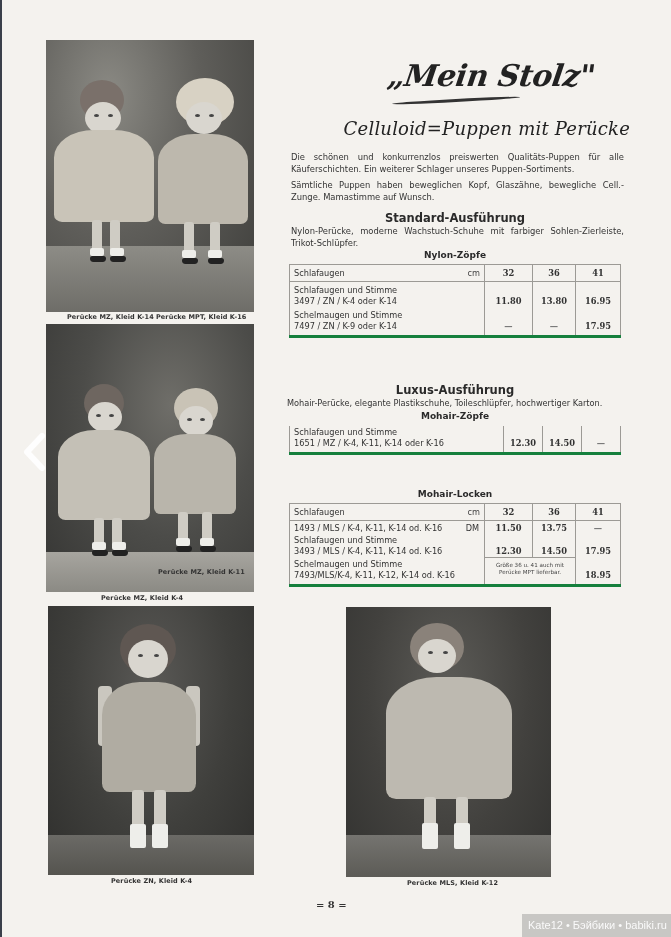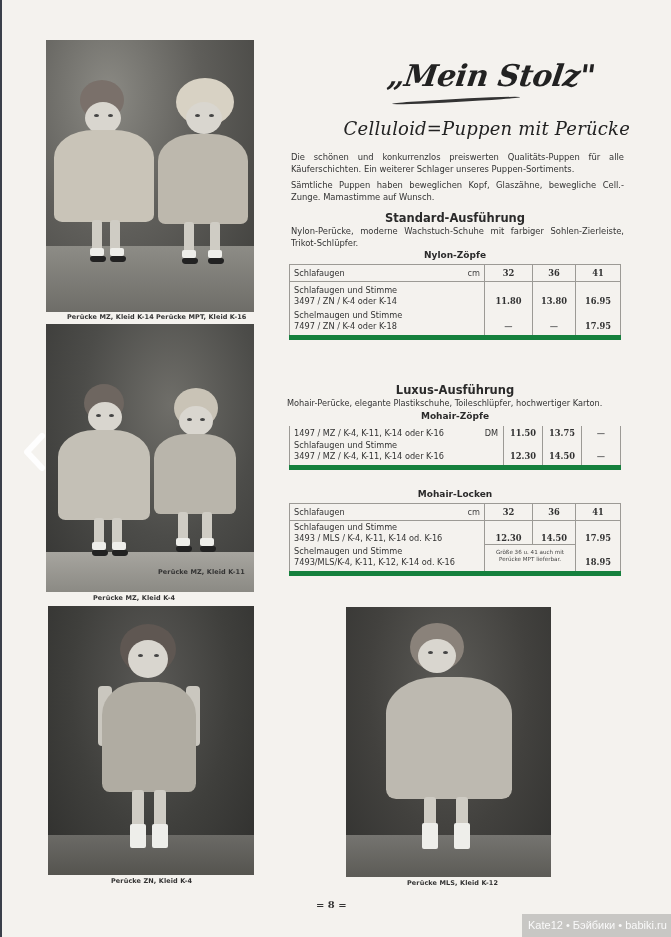--- a/index.html
+++ b/index.html
@@ -24,21 +24,21 @@
   .brand{position:absolute;left:388px;top:58px;font-family:"DejaVu Serif",serif;font-style:italic;font-weight:bold;font-size:30px;color:#222;letter-spacing:-0.5px;transform:skewX(-8deg);}
   .brand-underline{position:absolute;left:392px;top:99px;width:128px;height:3px;background:#333;border-radius:50%;transform:rotate(-3deg);}
   .title{position:absolute;left:300px;top:118px;width:330px;text-align:right;font-family:"DejaVu Serif",serif;font-style:italic;font-size:18px;color:#222;letter-spacing:0.2px;}
   .para{position:absolute;left:291px;width:333px;font-size:8.4px;line-height:11.5px;color:#333;text-align:justify;}
   .sec-title{position:absolute;left:289px;width:332px;text-align:center;font-weight:bold;color:#2a2a2a;}
   .h1{font-size:11.5px;}
   .h2{font-size:9px;}
   table.price{position:absolute;left:289px;width:332px;border-collapse:collapse;font-size:8.2px;color:#333;}
   table.price td{border-left:1px solid #9c9a95;border-right:1px solid #9c9a95;padding:0 4px;vertical-align:top;}
   table.price tr.head td{border:1px solid #9c9a95;height:16px;vertical-align:middle;}
-  table.price tr.last td{border-bottom:5px solid #15803d;}
+  table.price tr.last td{border-bottom:3px solid #15803d;}
   table.price td.num{text-align:center;font-family:"DejaVu Serif",serif;font-weight:bold;font-size:8.3px;width:38px;padding:0;}
   table.price td.desc{position:relative;}
   .cm{float:right;color:#444;}
   .dm{position:absolute;right:5px;}
   .art{font-family:"DejaVu Serif",serif;font-weight:bold;}
   .row-line{display:block;height:11px;line-height:11px;white-space:nowrap;}
   .dash{color:#777;font-weight:normal;}
   .note{font-size:5.6px;line-height:7.5px;color:#444;text-align:center;font-weight:normal;font-family:"DejaVu Sans",sans-serif;}
   .pageno{position:absolute;left:316px;top:899px;font-family:"DejaVu Serif",serif;font-weight:bold;font-size:10px;color:#333;}
   .watermark{position:absolute;left:522px;top:914px;width:149px;height:23px;background:#c8c7c4;color:#fafafa;font-family:"Liberation Sans",sans-serif;font-size:11px;line-height:23px;padding-left:6px;box-sizing:border-box;white-space:nowrap;}
@@ -110,21 +110,21 @@
       <div class="eye" style="left:50px;top:30px;"></div>
     <div class="dress" style="left:4px;top:46px;width:82px;height:80px;background:#b9b5ab;"></div>
     <div class="leg" style="left:28px;top:124px;width:10px;height:30px;"></div>
       <div class="leg" style="left:52px;top:124px;width:10px;height:30px;"></div>
     <div class="sock" style="left:26px;top:150px;width:14px;height:8px;"></div>
       <div class="sock" style="left:50px;top:150px;width:14px;height:8px;"></div>
     <div class="shoe" style="left:26px;top:158px;width:16px;height:6px;"></div>
       <div class="shoe" style="left:50px;top:158px;width:16px;height:6px;"></div>
   </div>
 </div>
-<div class="caption" style="left:69px;top:594px;padding-left:24px;">Perücke MZ, Kleid K-4</div>
+<div class="caption" style="left:77px;top:594px;padding-left:24px;">Perücke MZ, Kleid K-4</div>
 <div class="caption" style="left:158px;top:568px;">Perücke MZ, Kleid K-11</div>
 
 <div class="photo" style="left:48px;top:606px;width:206px;height:269px;">
   <div class="bg" style="background:radial-gradient(ellipse at 50% 30%, #5a5956 0%, #3f3f3c 55%, #2f2f2d 100%);"></div>
   <div class="floor" style="height:40px;background:linear-gradient(#6b6a66,#55544f);"></div>
   <div class="doll" style="left:50px;top:18px;">
     <div class="hair" style="left:22px;top:0;width:56px;height:50px;background:#5f5752;"></div>
     <div class="face" style="left:30px;top:16px;width:40px;height:38px;"></div>
     <div class="eye" style="left:40px;top:30px;"></div>
       <div class="eye" style="left:56px;top:30px;"></div>
@@ -180,66 +180,66 @@
       <span class="row-line">Schlafaugen und Stimme</span>
       <span class="row-line">3497 / ZN / K-4 oder K-14</span>
     </td>
     <td class="num" style="padding-top:14px;">11.80</td>
     <td class="num" style="padding-top:14px;margin-left:47px;">13.80</td>
     <td class="num" style="padding-top:14px;">16.95</td>
   </tr>
   <tr class="last">
     <td class="desc" style="padding-top:3px;padding-bottom:3px;">
       <span class="row-line">Schelmaugen und Stimme</span>
-      <span class="row-line">7497 / ZN / K-4 oder K-18</span>
+      <span class="row-line">7497 / ZN / K-9 oder K-14</span>
     </td>
     <td class="num dash" style="padding-top:14px;">—</td>
     <td class="num dash" style="padding-top:14px;">—</td>
     <td class="num" style="padding-top:14px;">17.95</td>
   </tr>
 </tbody>
   </table>
 
 <div class="sec-title h1" style="top:383px;">Luxus-Ausführung</div>
 <div class="para" style="top:398px;left:287px;width:340px;font-size:8.2px;">Mohair-Perücke, elegante Plastikschuhe, Toileschlüpfer, hochwertiger Karton.</div>
 <div class="sec-title h2" style="top:411px;">Mohair-Zöpfe</div>
 
 <table class="price" style="top:426px;">
   <tbody>
-  <tr>
-    <td class="desc" style="padding-top:2px;">
-          <span class="row-line"><span>1497 / MZ / K-4, K-11, K-14 oder K-16</span><span class="dm">DM</span></span>
-        </td>
-    <td class="num" style="padding-top:2px;">11.50</td>
-    <td class="num" style="padding-top:2px;">13.75</td>
-    <td class="num dash" style="padding-top:2px;">—</td>
-  </tr>
   <tr class="last">
     <td class="desc" style="padding-top:1px;padding-bottom:3px;">
       <span class="row-line">Schlafaugen und Stimme</span>
-      <span class="row-line">3497 / MZ / K-4, K-11, K-14 oder K-16</span>
+      <span class="row-line">1651 / MZ / K-4, K-11, K-14 oder K-16</span>
     </td>
     <td class="num" style="padding-top:12px;">12.30</td>
     <td class="num" style="padding-top:12px;">14.50</td>
     <td class="num dash" style="padding-top:12px;">—</td>
   </tr>
 </tbody>
   </table>
 
 <div class="sec-title h2" style="top:489px;">Mohair-Locken</div>
 
 <table class="price" style="top:503px;">
   <tbody>
       <tr class="head">
     <td><span>Schlafaugen</span><span class="cm">cm</span></td>
     <td class="num" style="width:47px;">32</td>
     <td class="num" style="width:42px;">36</td>
     <td class="num" style="width:44px;">41</td>
   </tr>
   <tr>
+    <td class="desc" style="padding-top:2px;">
+          <span class="row-line"><span>1493 / MLS / K-4, K-11, K-14 od. K-16</span><span class="dm">DM</span></span>
+        </td>
+    <td class="num" style="padding-top:2px;">11.50</td>
+    <td class="num" style="padding-top:2px;">13.75</td>
+    <td class="num dash" style="padding-top:2px;">—</td>
+  </tr>
+  <tr>
     <td class="desc" style="padding-top:1px;">
       <span class="row-line">Schlafaugen und Stimme</span>
       <span class="row-line">3493 / MLS / K-4, K-11, K-14 od. K-16</span>
     </td>
     <td class="num" style="padding-top:12px;border-bottom:1px solid #9c9a95;">12.30</td>
     <td class="num" style="padding-top:12px;border-bottom:1px solid #9c9a95;">14.50</td>
     <td class="num" style="padding-top:12px;">17.95</td>
   </tr>
   <tr class="last">
     <td class="desc" style="padding-top:2px;padding-bottom:3px;">

